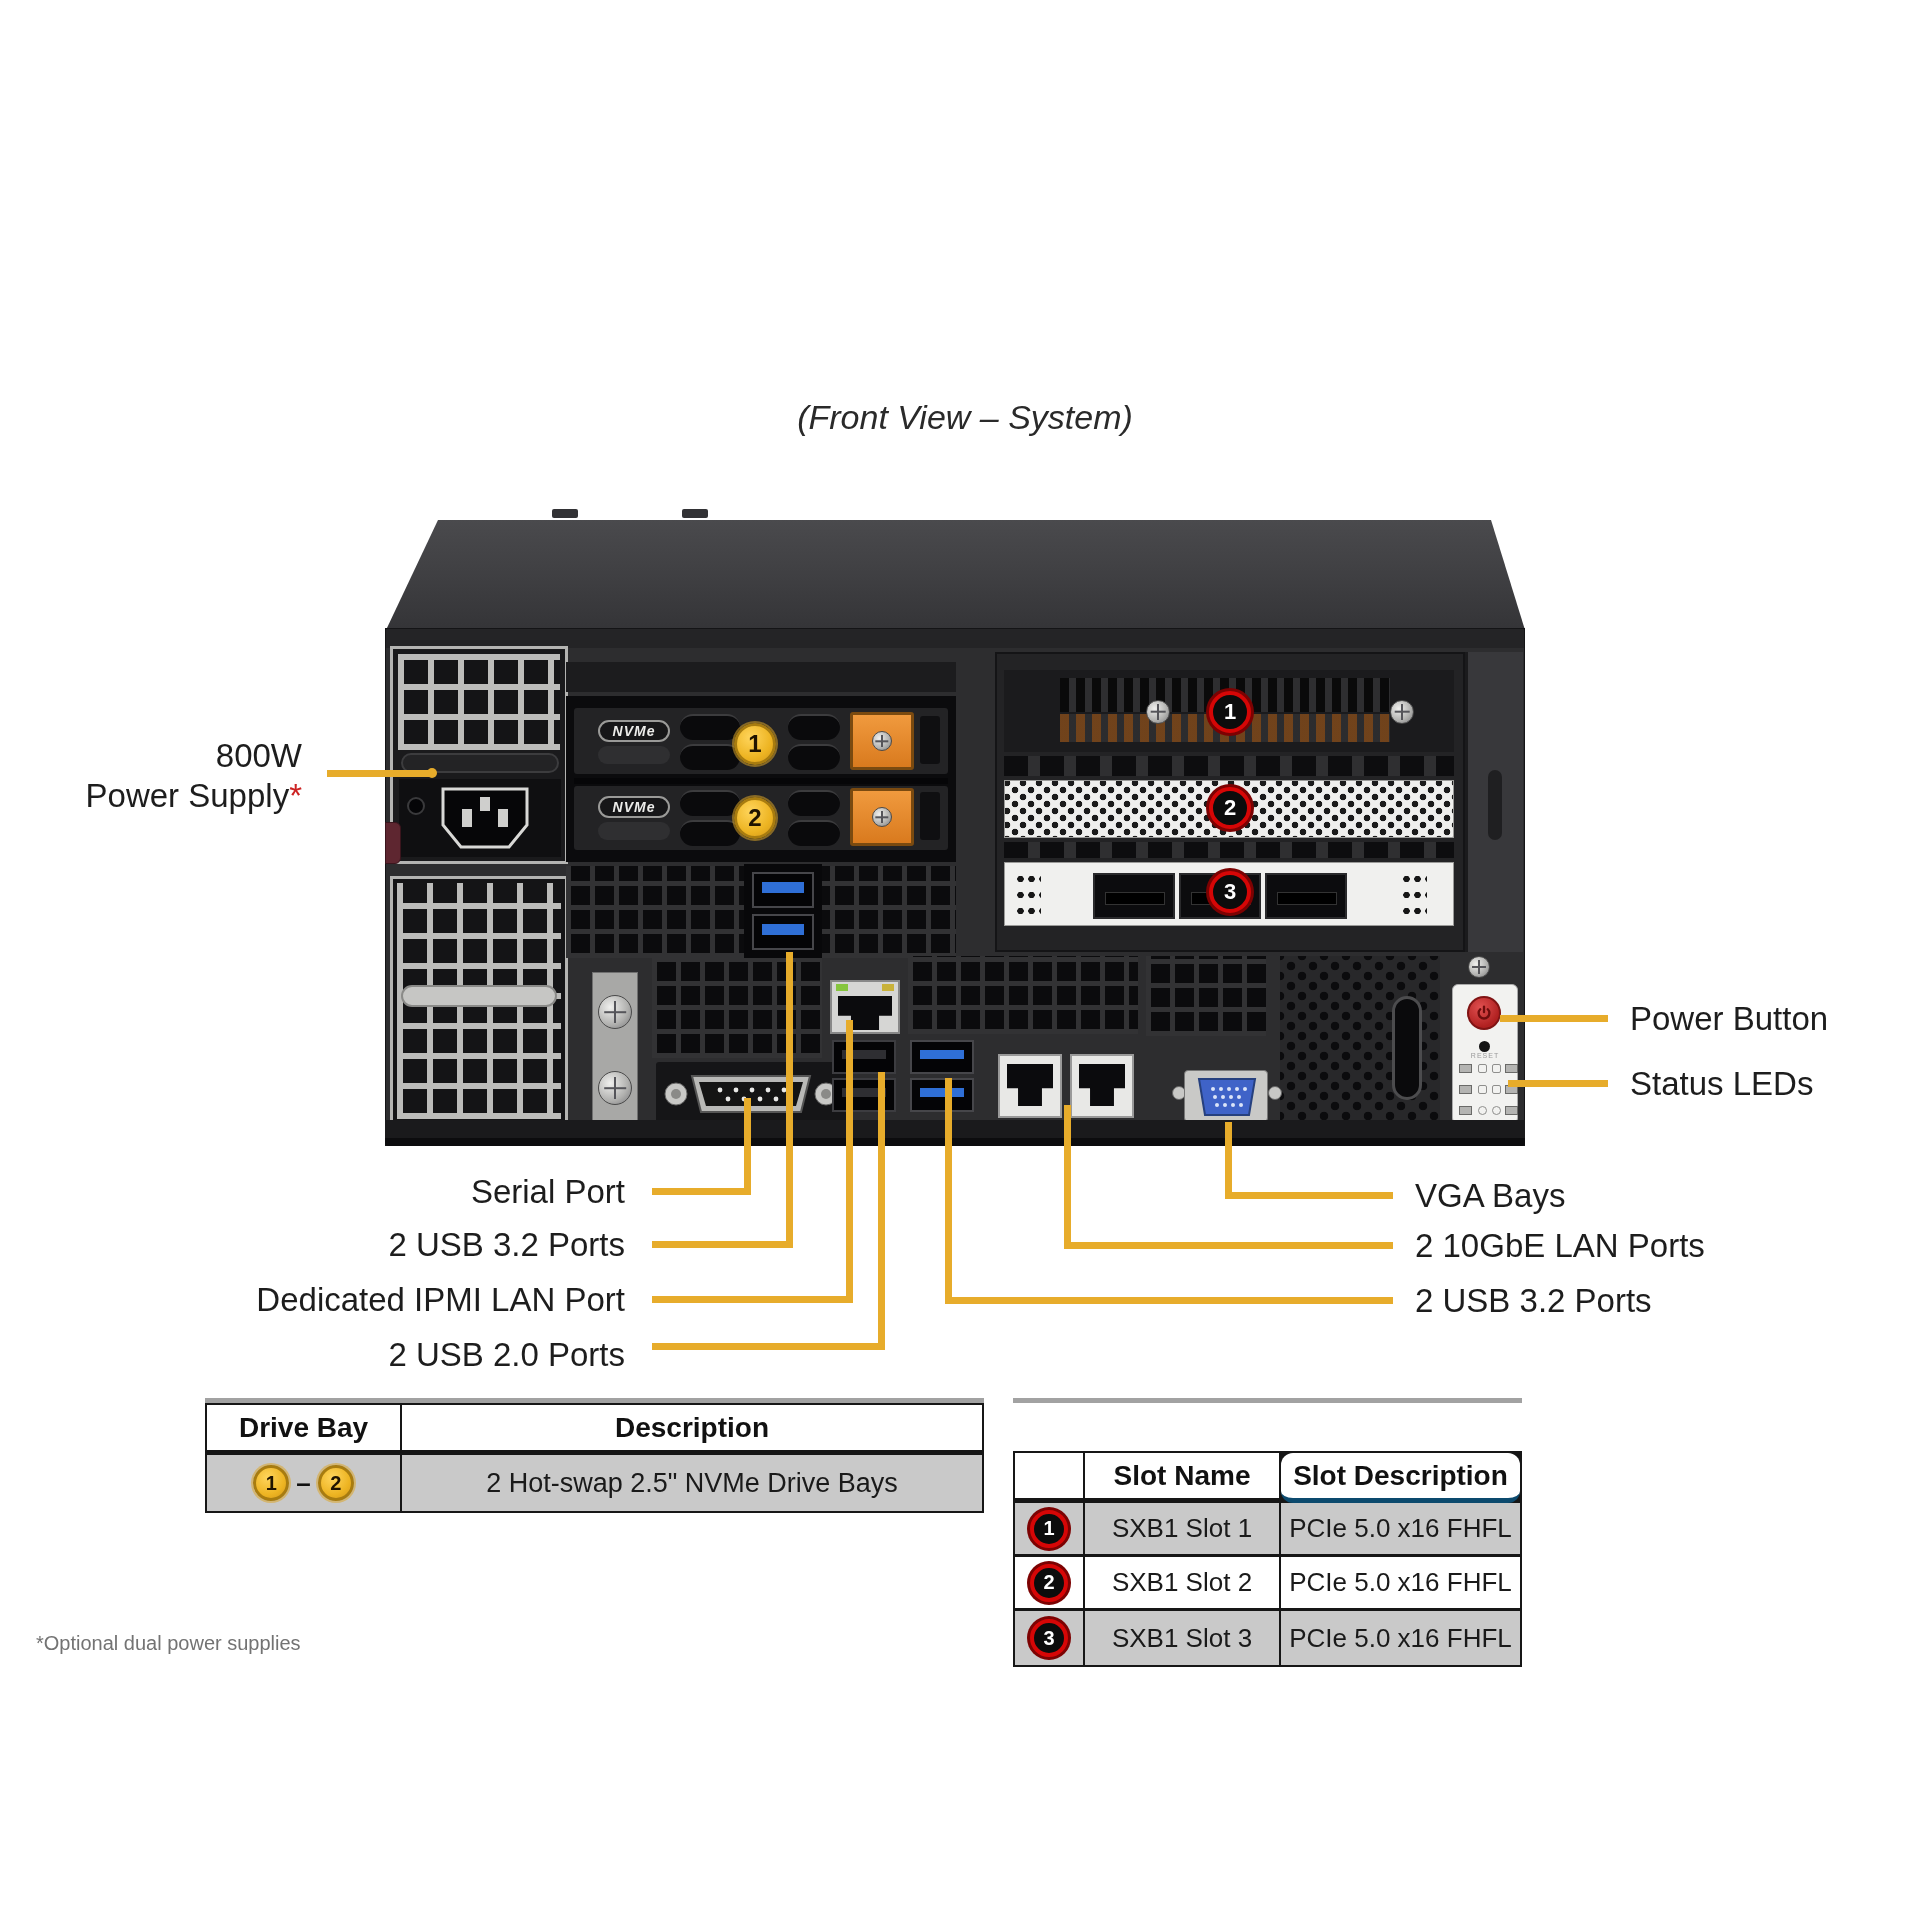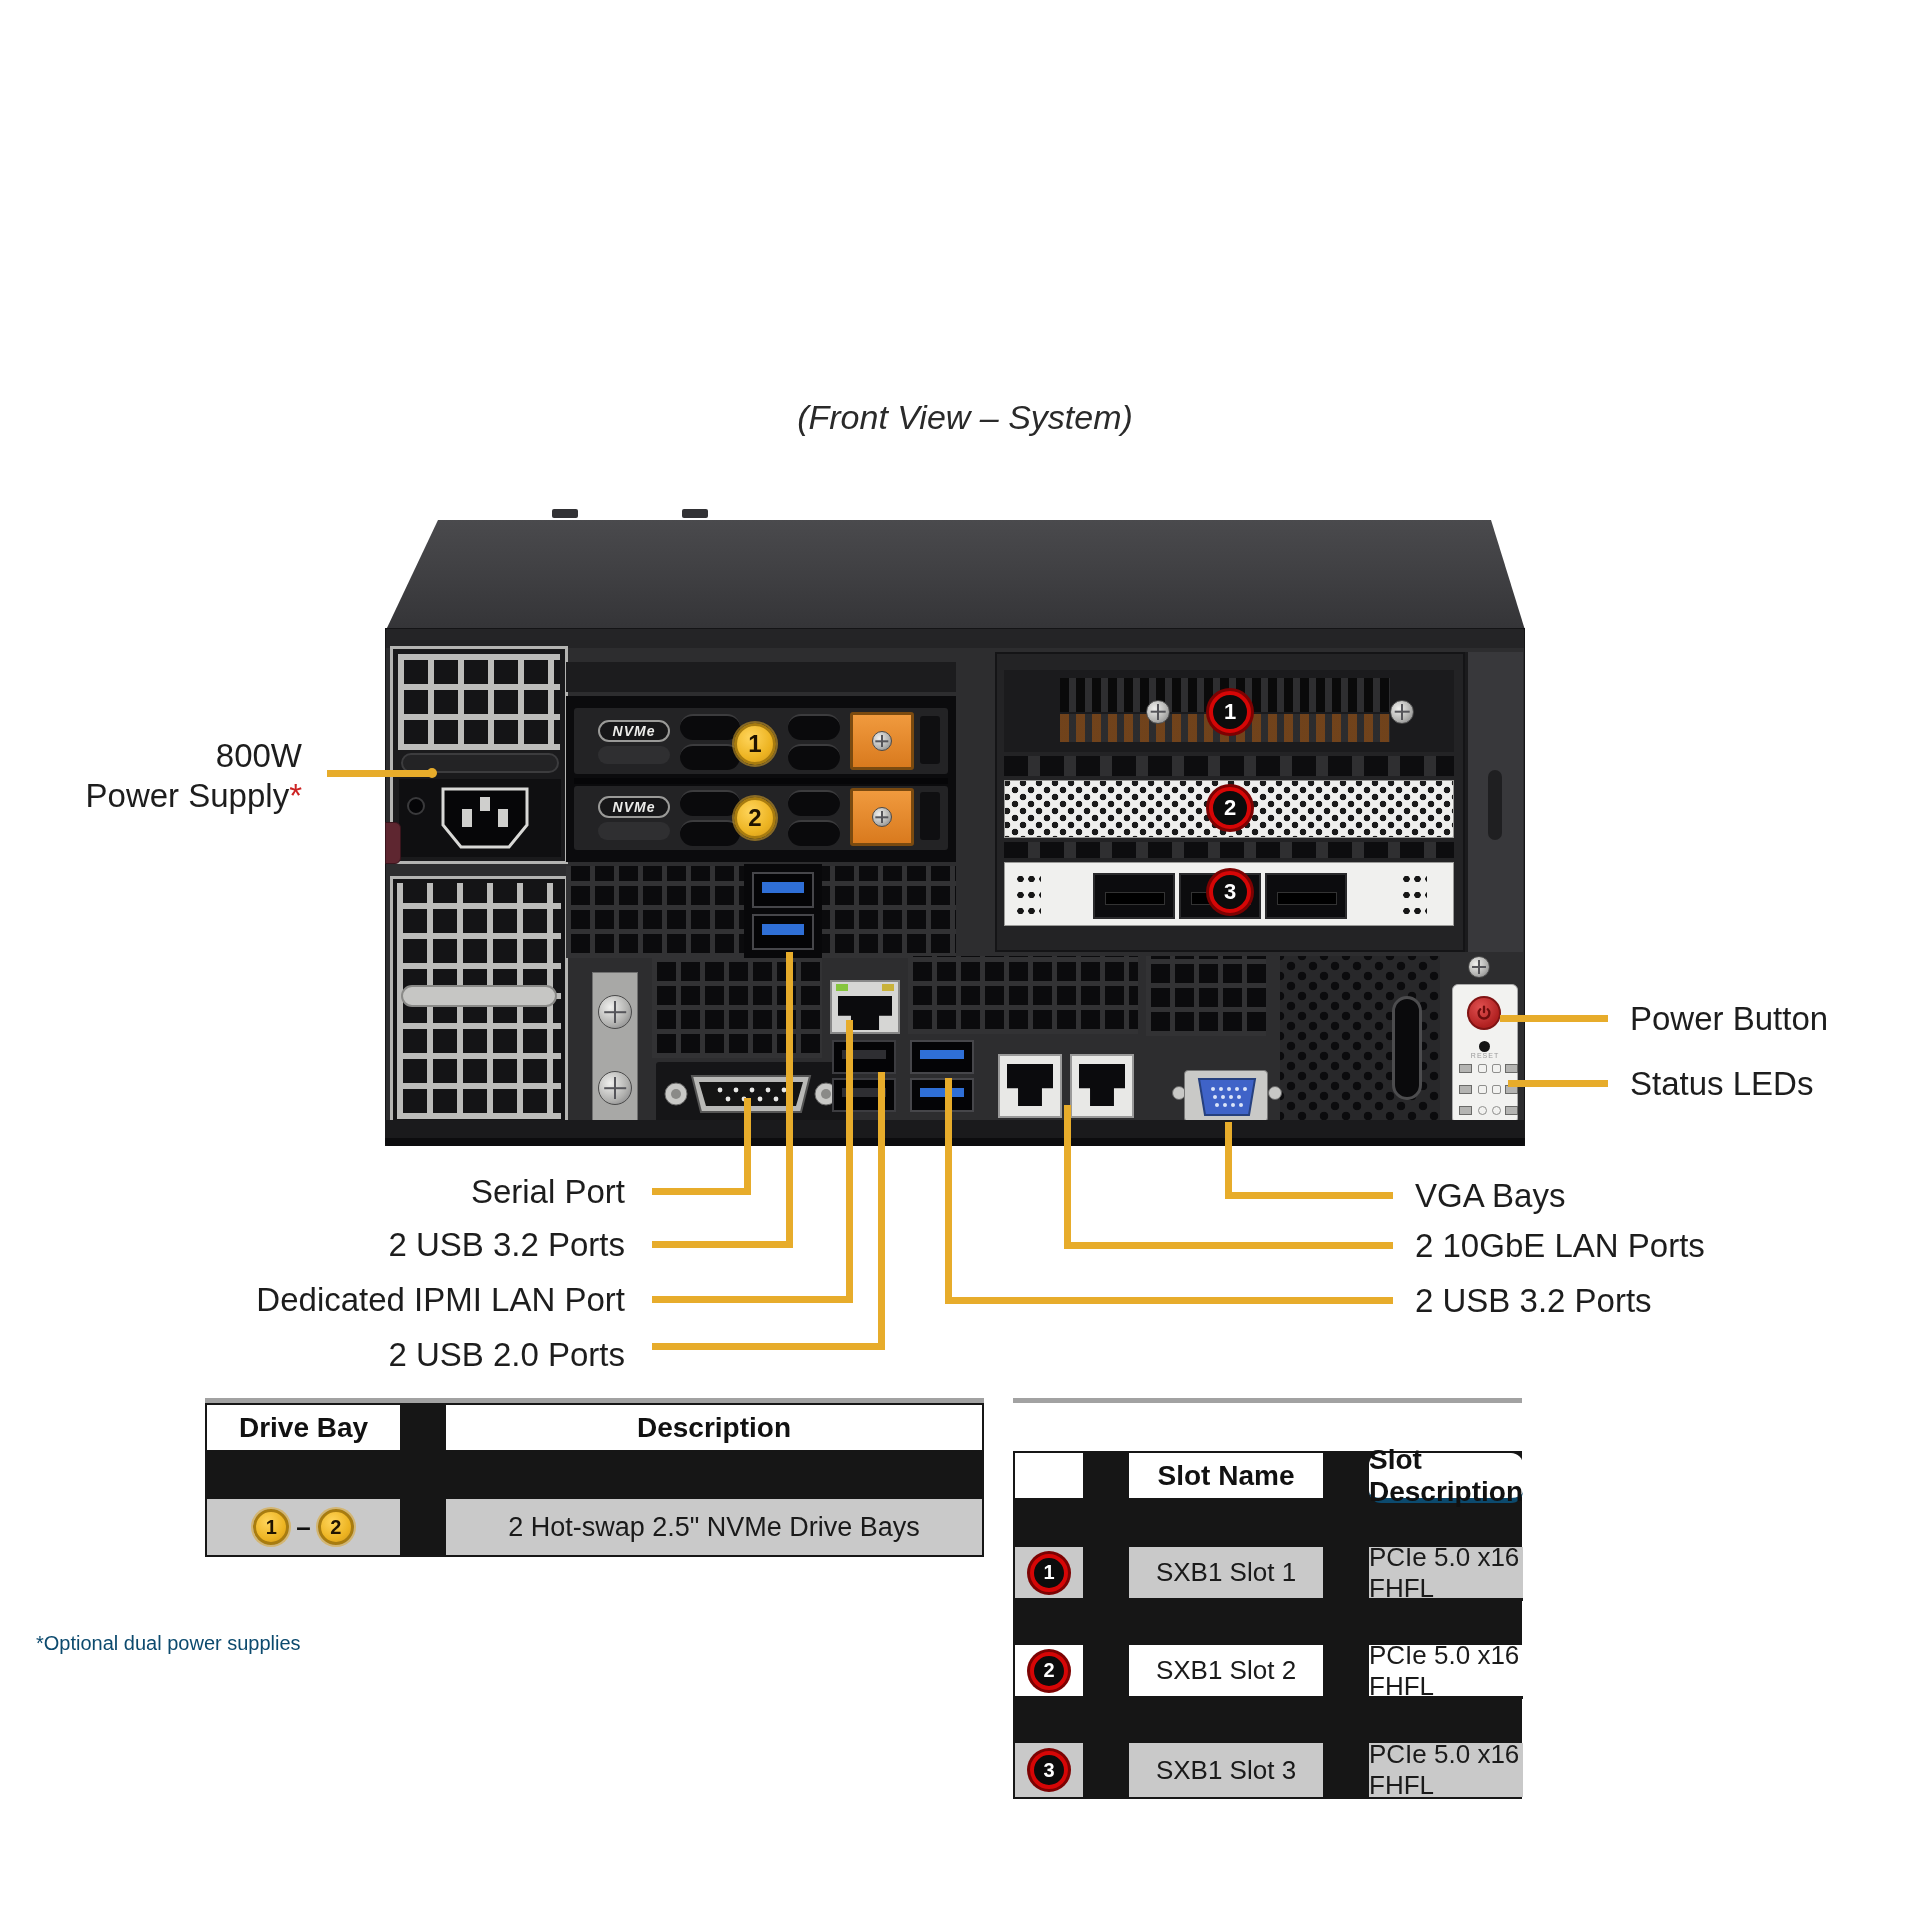--- a/index.html
+++ b/index.html
@@ -9,21 +9,21 @@
 
   .abs { position:absolute; }
 
   
   .title { font-style:italic; font-size:34px; color:#2a2a2a; text-align:center; }
   .lbl { font-size:33px; color:#1d1d1d; white-space:nowrap; }
   .lbl.r { text-align:right; }
   .lbl.l { text-align:left; }
   .psu-lbl { font-size:33px; color:#1d1d1d; text-align:right; line-height:40px; }
   .star { color:#cc2222; }
-  .footnote { font-size:20px; color:#0c4a6e; }
+  .footnote { font-size:20px; color:#737373; }
 
   
   .cl { background:#E7AC2B; position:absolute; }
 
   
   .topface { background:linear-gradient(180deg,#4b4b4e 0%,#3f3f42 55%,#343437 100%);
              clip-path:polygon(6px 116px, 58px 6px, 1111px 6px, 1145px 116px); }
   .face { background:#2d2d2f; border:1px solid #141416; }
   .holes { background-color:#323234;
     background-image:repeating-linear-gradient(90deg,#323234 0 5px,transparent 5px 24px),
@@ -57,21 +57,21 @@
   .by { position:absolute; border-radius:50%;
     background:radial-gradient(circle at 38% 32%,#ffd55c,#edb422 62%,#d3981a);
     border:3px solid #a87c10; box-shadow:0 0 0 2px rgba(221,165,40,.55);
     color:#201400; font-weight:bold; display:flex; align-items:center; justify-content:center; }
   .br { position:absolute; border-radius:50%; background:#0c0c0c;
     border:4px solid #d60606; box-shadow:0 0 0 3px #7c0202;
     color:#fff; font-weight:bold; display:flex; align-items:center; justify-content:center; }
 
   
   .graybar { background:#a2a2a2; }
-  .tbl { position:absolute; display:grid; border:2px solid #161616; background:#161616; grid-gap:0;gap:44px; }
+  .tbl { position:absolute; display:grid; border:2px solid #161616; background:#161616; grid-gap:0; }
   .tbl .c { display:flex; align-items:center; justify-content:center; }
   .tbl .th { background:#fff; font-weight:bold; font-size:28px; color:#111; }
   .tbl .g { background:#c9c9c9; }
   .tbl .w { background:#fff; }
   .tbl .t { font-size:27px; color:#1a1a1a; }
   .bys { width:36px; height:36px; font-size:20px; position:relative; flex:none; }
   .brs { width:38px; height:38px; font-size:20px; position:relative; flex:none; }
   .dash { font-weight:bold; font-size:26px; margin:0 7px; color:#111; }
 
   .nvmepill { position:absolute; border:2px solid #9a9a98; border-radius:11px; background:#161618;

